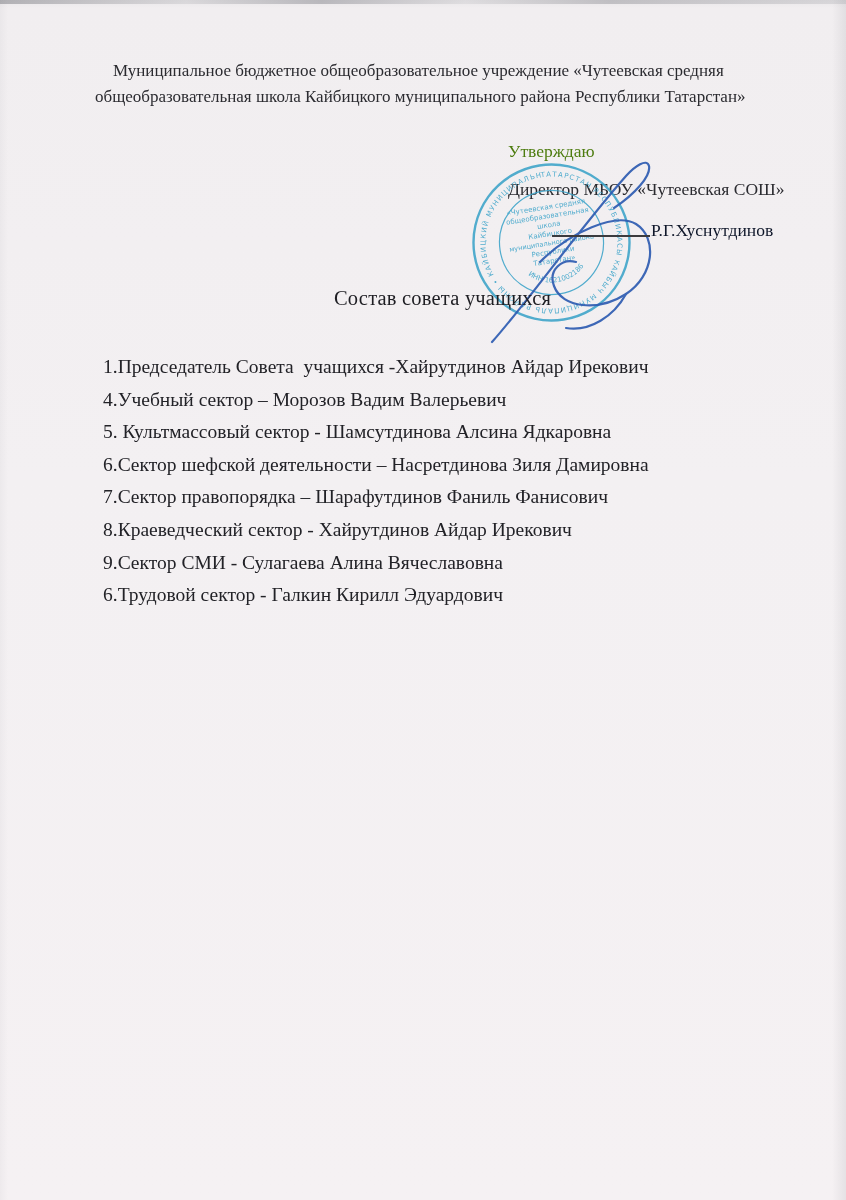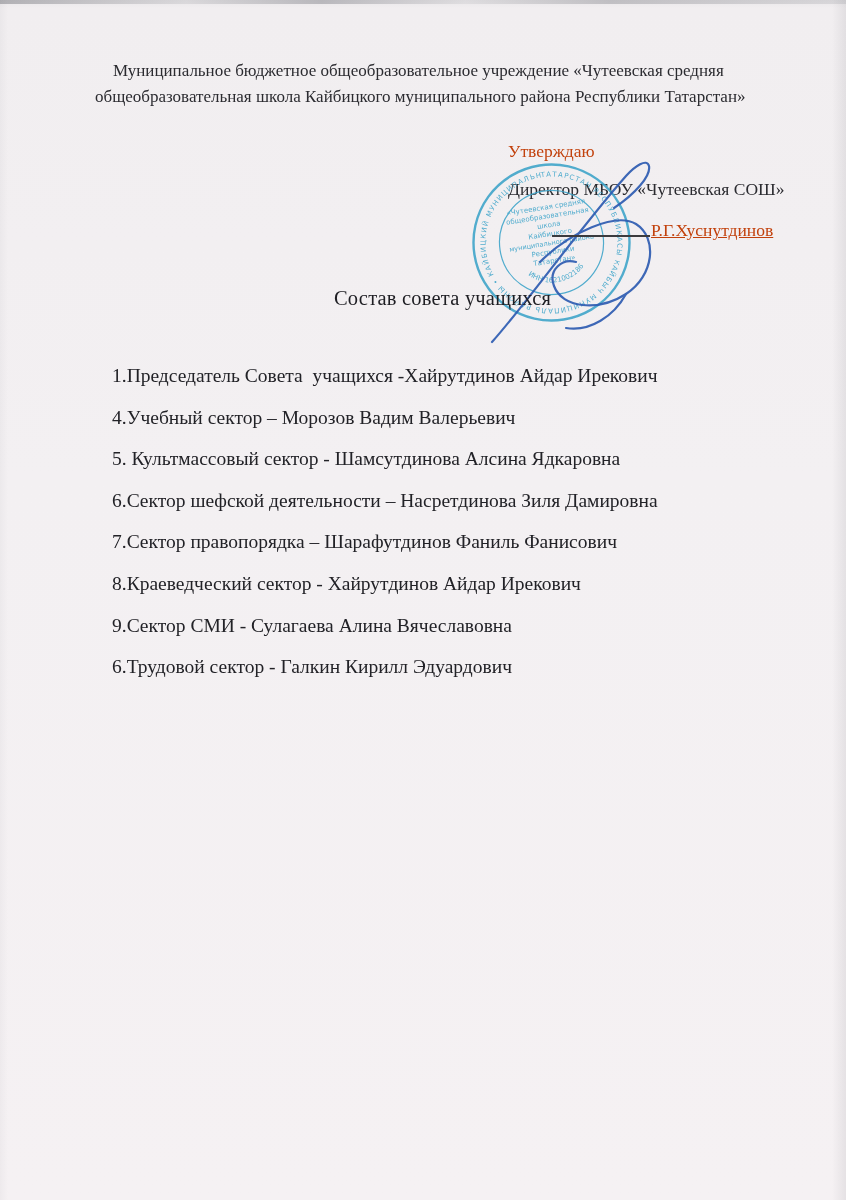--- a/index.html
+++ b/index.html
@@ -27,46 +27,46 @@
     background: linear-gradient(90deg, rgba(120,120,130,.06), rgba(0,0,0,0));
   }
   .org-header {
     position: absolute; left: 95px; top: 58px; width: 678px;
     font-size: 17px; line-height: 25.5px;
     text-indent: 18px;
     color: #2b2b30;
   }
   .approve-label {
     position: absolute; left: 508px; top: 141px;
-    font-size: 17.5px; color: #c2410c;
+    font-size: 17.5px; color: #4d7c0f;
   }
   .director-line {
     position: absolute; left: 508px; top: 179px;
     font-size: 17.5px; color: #2b2b30;
   }
   .director-name {
     position: absolute; left: 651px; top: 220px;
-    font-size: 17.5px; color: #c2410c; text-decoration: underline;
+    font-size: 17.5px; color: #0f172a;
   }
   .sig-line {
     position: absolute; left: 552px; top: 235px;
     width: 98px; height: 1.6px; background: #3b3b3e;
   }
   .doc-title {
     position: absolute; left: 334px; top: 287px;
     font-size: 20.5px; font-weight: normal; letter-spacing: .2px;
     color: #1e1e23;
   }
   .council-list {
     position: absolute; left: 96px; top: 347px; width: 664px;
     font-size: 19.5px; line-height: 25.6px;
     color: #222227;
   }
   .council-list p {
-    margin: 16px;
+    margin: 7px;
     white-space: pre-wrap;
   }
   .council-list p.gap { margin-top: 21px; }
   .stamp-svg {
     position: absolute; left: 469px; top: 160px;
     width: 165px; height: 165px;
     color: #3ba3c9;
     opacity: .88;
   }
   .stamp-svg text {

